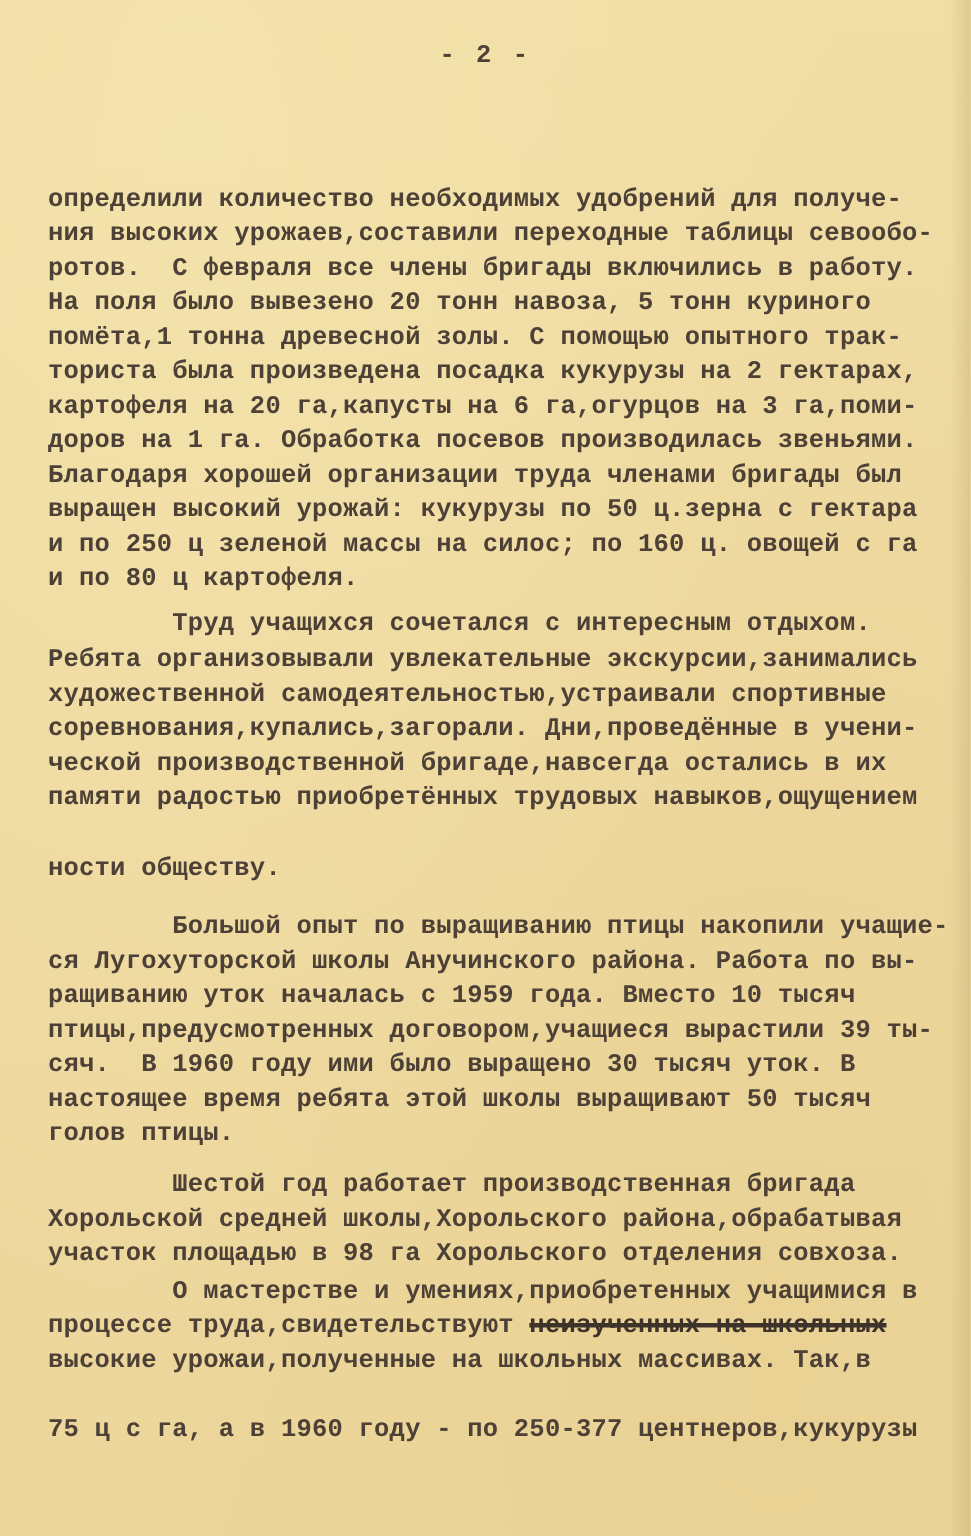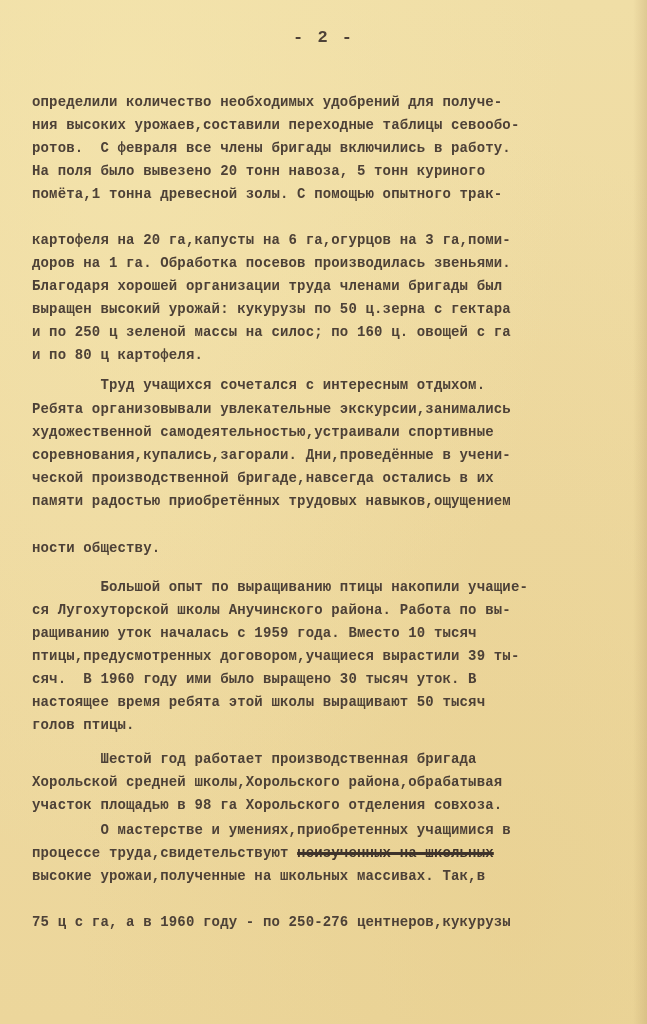--- a/index.html
+++ b/index.html
@@ -39,45 +39,47 @@
       text-align: center;
       font-size: 17px;
       font-weight: bold;
       letter-spacing: 2px;
       color: #4e4238;
     }
     .text-line {
       position: absolute;
       left: 32px;
       white-space: pre;
-      font-size: 14px;
+      font-size: 17px;
       font-weight: bold;
       line-height: 20px;
       letter-spacing: 0.15px;
       color: #4d4137;
+      margin-top: 32px;
     }
     .struck {
       text-decoration: line-through;
       text-decoration-thickness: 3px;
       color: #3e332b;
     }
   </style>
 </head>
 <body>
 
 <div class="page">
   <div class="right-edge"></div>
 
   <div class="page-number">-  2  -</div>
 
   <div class="text-line" style="top:92px">определили количество необходимых удобрений для получе-</div>
   <div class="text-line" style="top:115px">ния высоких урожаев,составили переходные таблицы севообо-</div>
   <div class="text-line" style="top:138px">ротов.  С февраля все члены бригады включились в работу.</div>
   <div class="text-line" style="top:161px">На поля было вывезено 20 тонн навоза, 5 тонн куриного</div>
   <div class="text-line" style="top:184px">помёта,1 тонна древесной золы. С помощью опытного трак-</div>
+  <div class="text-line" style="top:207px">ториста была произведена посадка кукурузы на 2 гектарах,</div>
   <div class="text-line" style="top:230px">картофеля на 20 га,капусты на 6 га,огурцов на 3 га,поми-</div>
   <div class="text-line" style="top:253px">доров на 1 га. Обработка посевов производилась звеньями.</div>
   <div class="text-line" style="top:276px">Благодаря хорошей организации труда членами бригады был</div>
   <div class="text-line" style="top:299px">выращен высокий урожай: кукурузы по 50 ц.зерна с гектара</div>
   <div class="text-line" style="top:322px">и по 250 ц зеленой массы на силос; по 160 ц. овощей с га</div>
   <div class="text-line" style="top:345px">и по 80 ц картофеля.</div>
 
   <div class="text-line" style="top:375px">        Труд учащихся сочетался с интересным отдыхом.</div>
   <div class="text-line" style="top:399px">Ребята организовывали увлекательные экскурсии,занимались</div>
   <div class="text-line" style="top:422px">художественной самодеятельностью,устраивали спортивные</div>
@@ -94,14 +96,14 @@
   <div class="text-line" style="top:692px">настоящее время ребята этой школы выращивают 50 тысяч</div>
   <div class="text-line" style="top:715px">голов птицы.</div>
 
   <div class="text-line" style="top:749px">        Шестой год работает производственная бригада</div>
   <div class="text-line" style="top:772px">Хорольской средней школы,Хорольского района,обрабатывая</div>
   <div class="text-line" style="top:795px">участок площадью в 98 га Хорольского отделения совхоза.</div>
   <div class="text-line" style="top:820px">        О мастерстве и умениях,приобретенных учащимися в</div>
 
   <div class="text-line" style="top:866px">высокие урожаи,полученные на школьных массивах. Так,в</div>
   <div class="text-line" style="top:843px"><span>процессе труда,свидетельствуют </span><span class="struck">неизученных на школьных</span></div>
-  <div class="text-line" style="top:912px">75 ц с га, а в 1960 году - по 250-276 центнеров,кукурузы</div>
+  <div class="text-line" style="top:912px">75 ц с га, а в 1960 году - по 250-377 центнеров,кукурузы</div>
 </div>
 
 </body></html>

